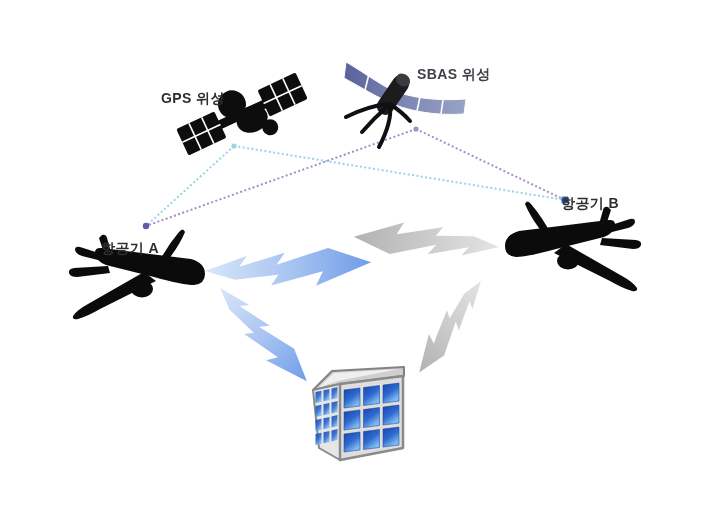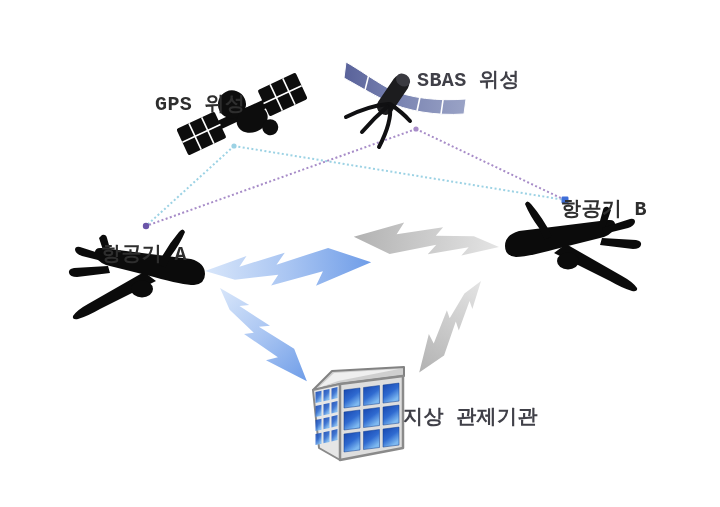--- a/index.html
+++ b/index.html
@@ -6,27 +6,26 @@
   #stage{
     position:relative;
     width:720px;height:507px;
     background:#ffffff;
     overflow:hidden;
     font-family:"Liberation Sans",sans-serif;
   }
   #stage svg{position:absolute;left:0;top:0;}
   .node-label{
     position:absolute;
-    font-size:20px;
+    font-size:14px;
     font-weight:700;
     color:#2e2e2e;
     letter-spacing:0.4px;
     white-space:nowrap;
     user-select:none;
-    font-family:Liberation Mono, monospace;
   }
   .label-muted{color:#404048;}
 </style>
 </head>
 <body>
 
 <div id="stage">
 
   <svg width="720" height="507" viewBox="0 0 720 507">
     <defs>
@@ -157,19 +156,18 @@
             <rect x="8" y="28" width="6" height="11"></rect>
             <rect x="16" y="28" width="6" height="11"></rect>
           <rect x="0" y="42" width="6" height="11"></rect>
             <rect x="8" y="42" width="6" height="11"></rect>
             <rect x="16" y="42" width="6" height="11"></rect>
         </g>
       </g>
     </g>
   </svg>
 
-  <div class="node-label" style="left:155px;top:90px;">GPS 위성</div>
+  <div class="node-label" style="left:161px;top:90px;">GPS 위성</div>
   <div class="node-label label-muted" style="left:417px;top:66px;">SBAS 위성</div>
   <div class="node-label" style="left:101px;top:240px;">항공기 A</div>
   <div class="node-label" style="left:561px;top:195px;">항공기 B</div>
-  <div class="node-label label-muted" style="left:403px;top:403px;">지상 관제기관</div>
 
 </div>
 
 </body></html>

